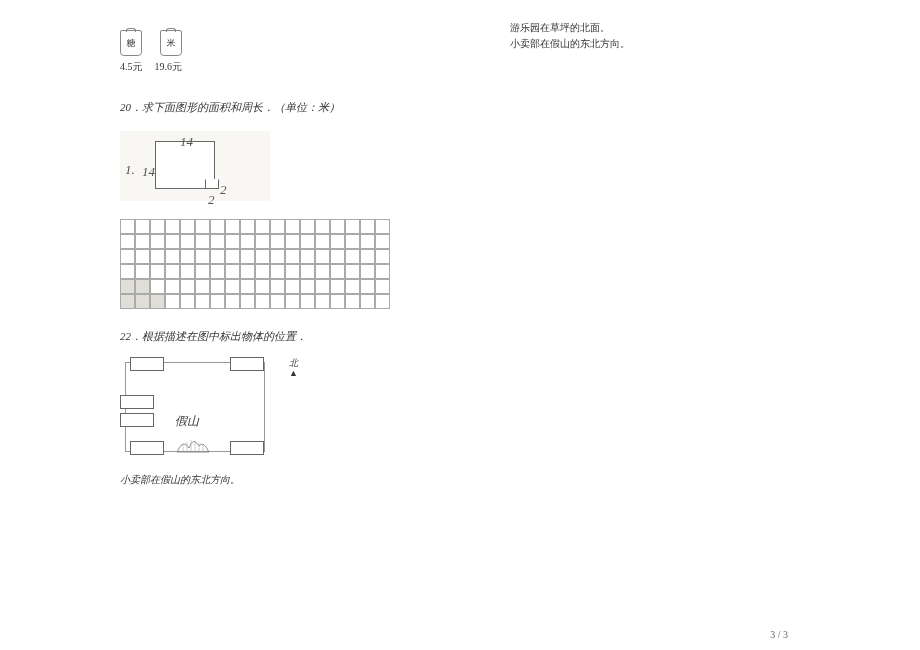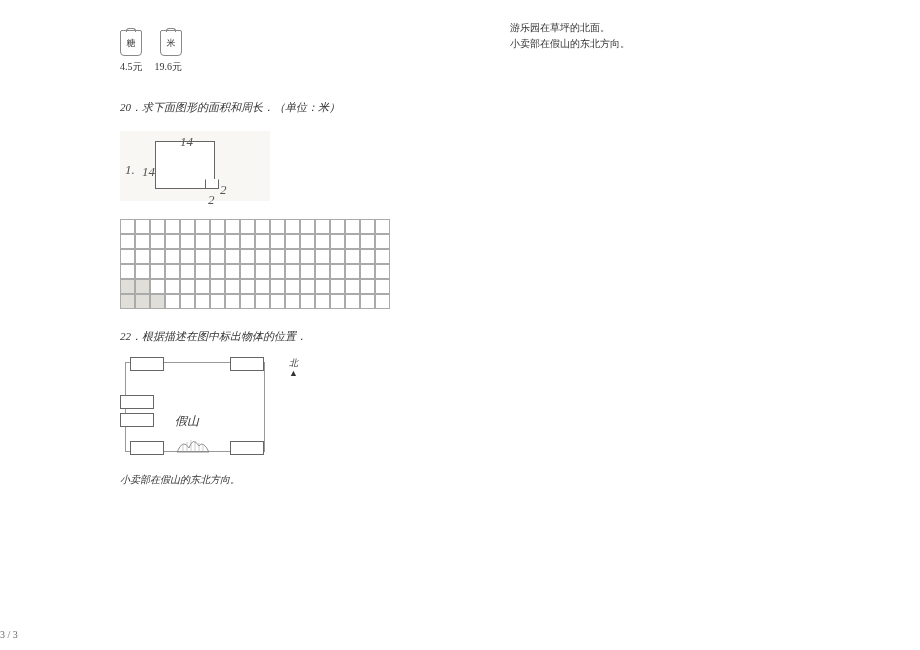--- a/index.html
+++ b/index.html
@@ -22,21 +22,21 @@
       position: absolute;
       left: 510px;
       top: 20px;
       width: 280px;
     }
     .page-num {
       position: absolute;
       bottom: 10px;
       left: 0;
       width: 788px;
-      text-align: left;
+      text-align: right;
       font-size: 10px;
       color: #666;
     }
     .product-row {
       display: flex;
       gap: 18px;
       margin-bottom: 4px;
     }
     .product-icon {
       width: 22px;

